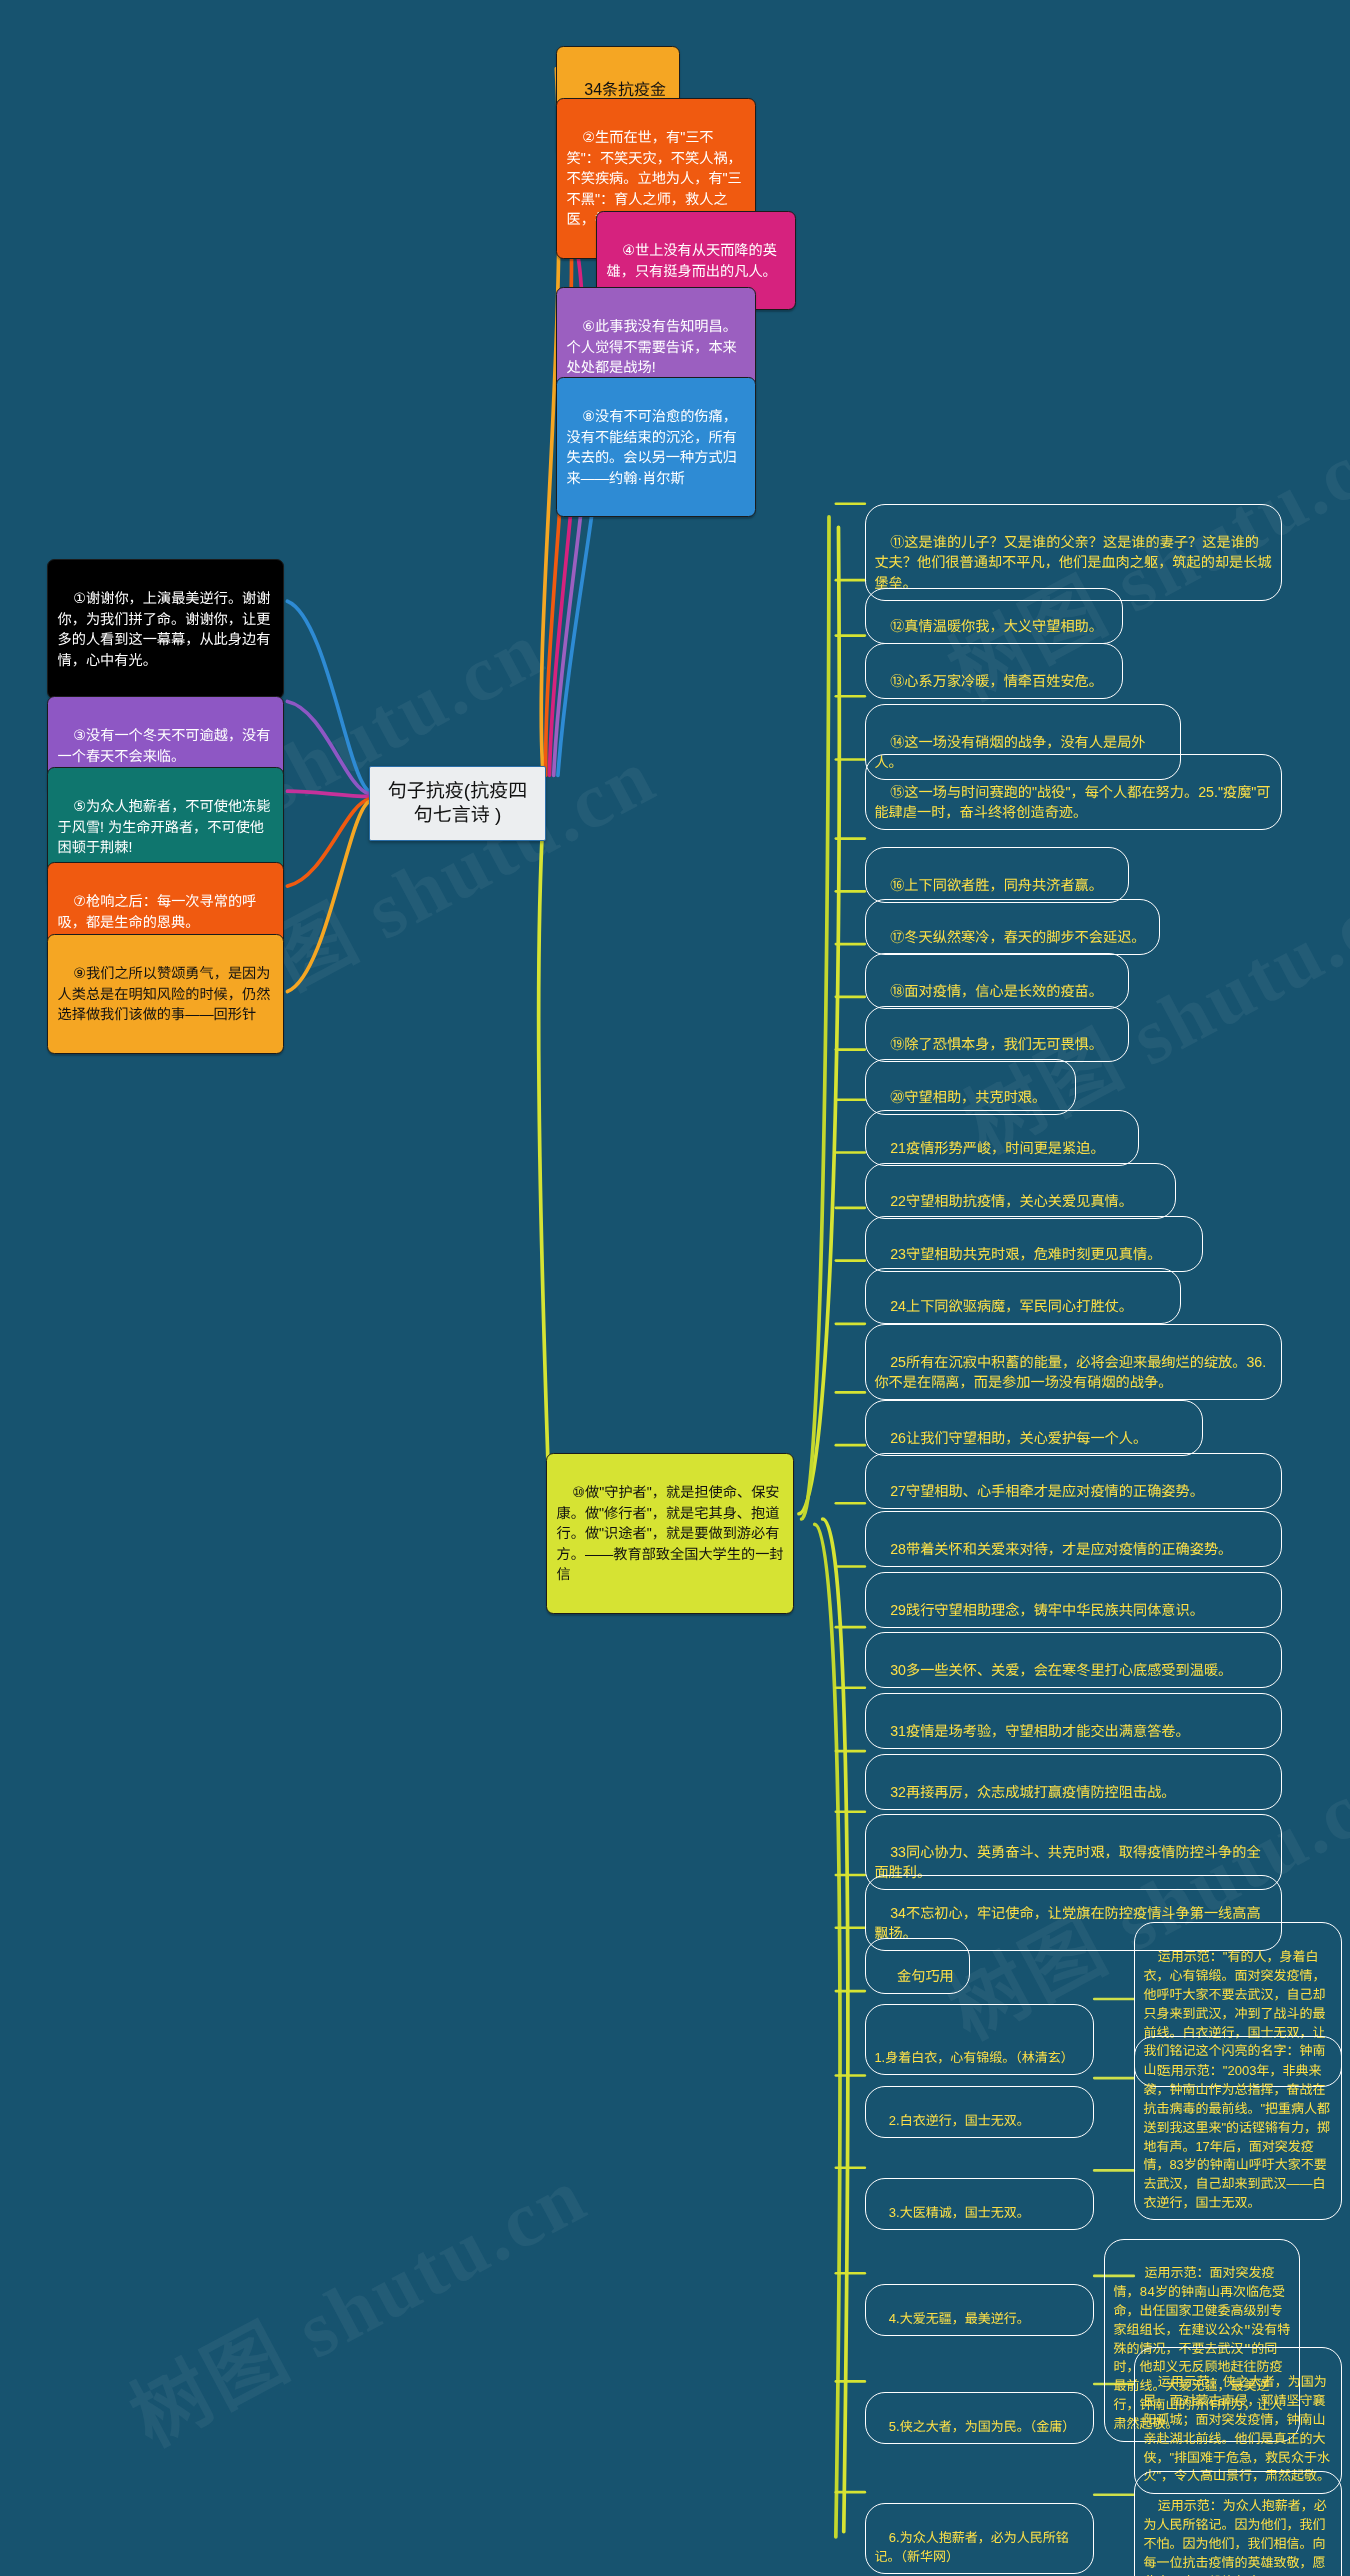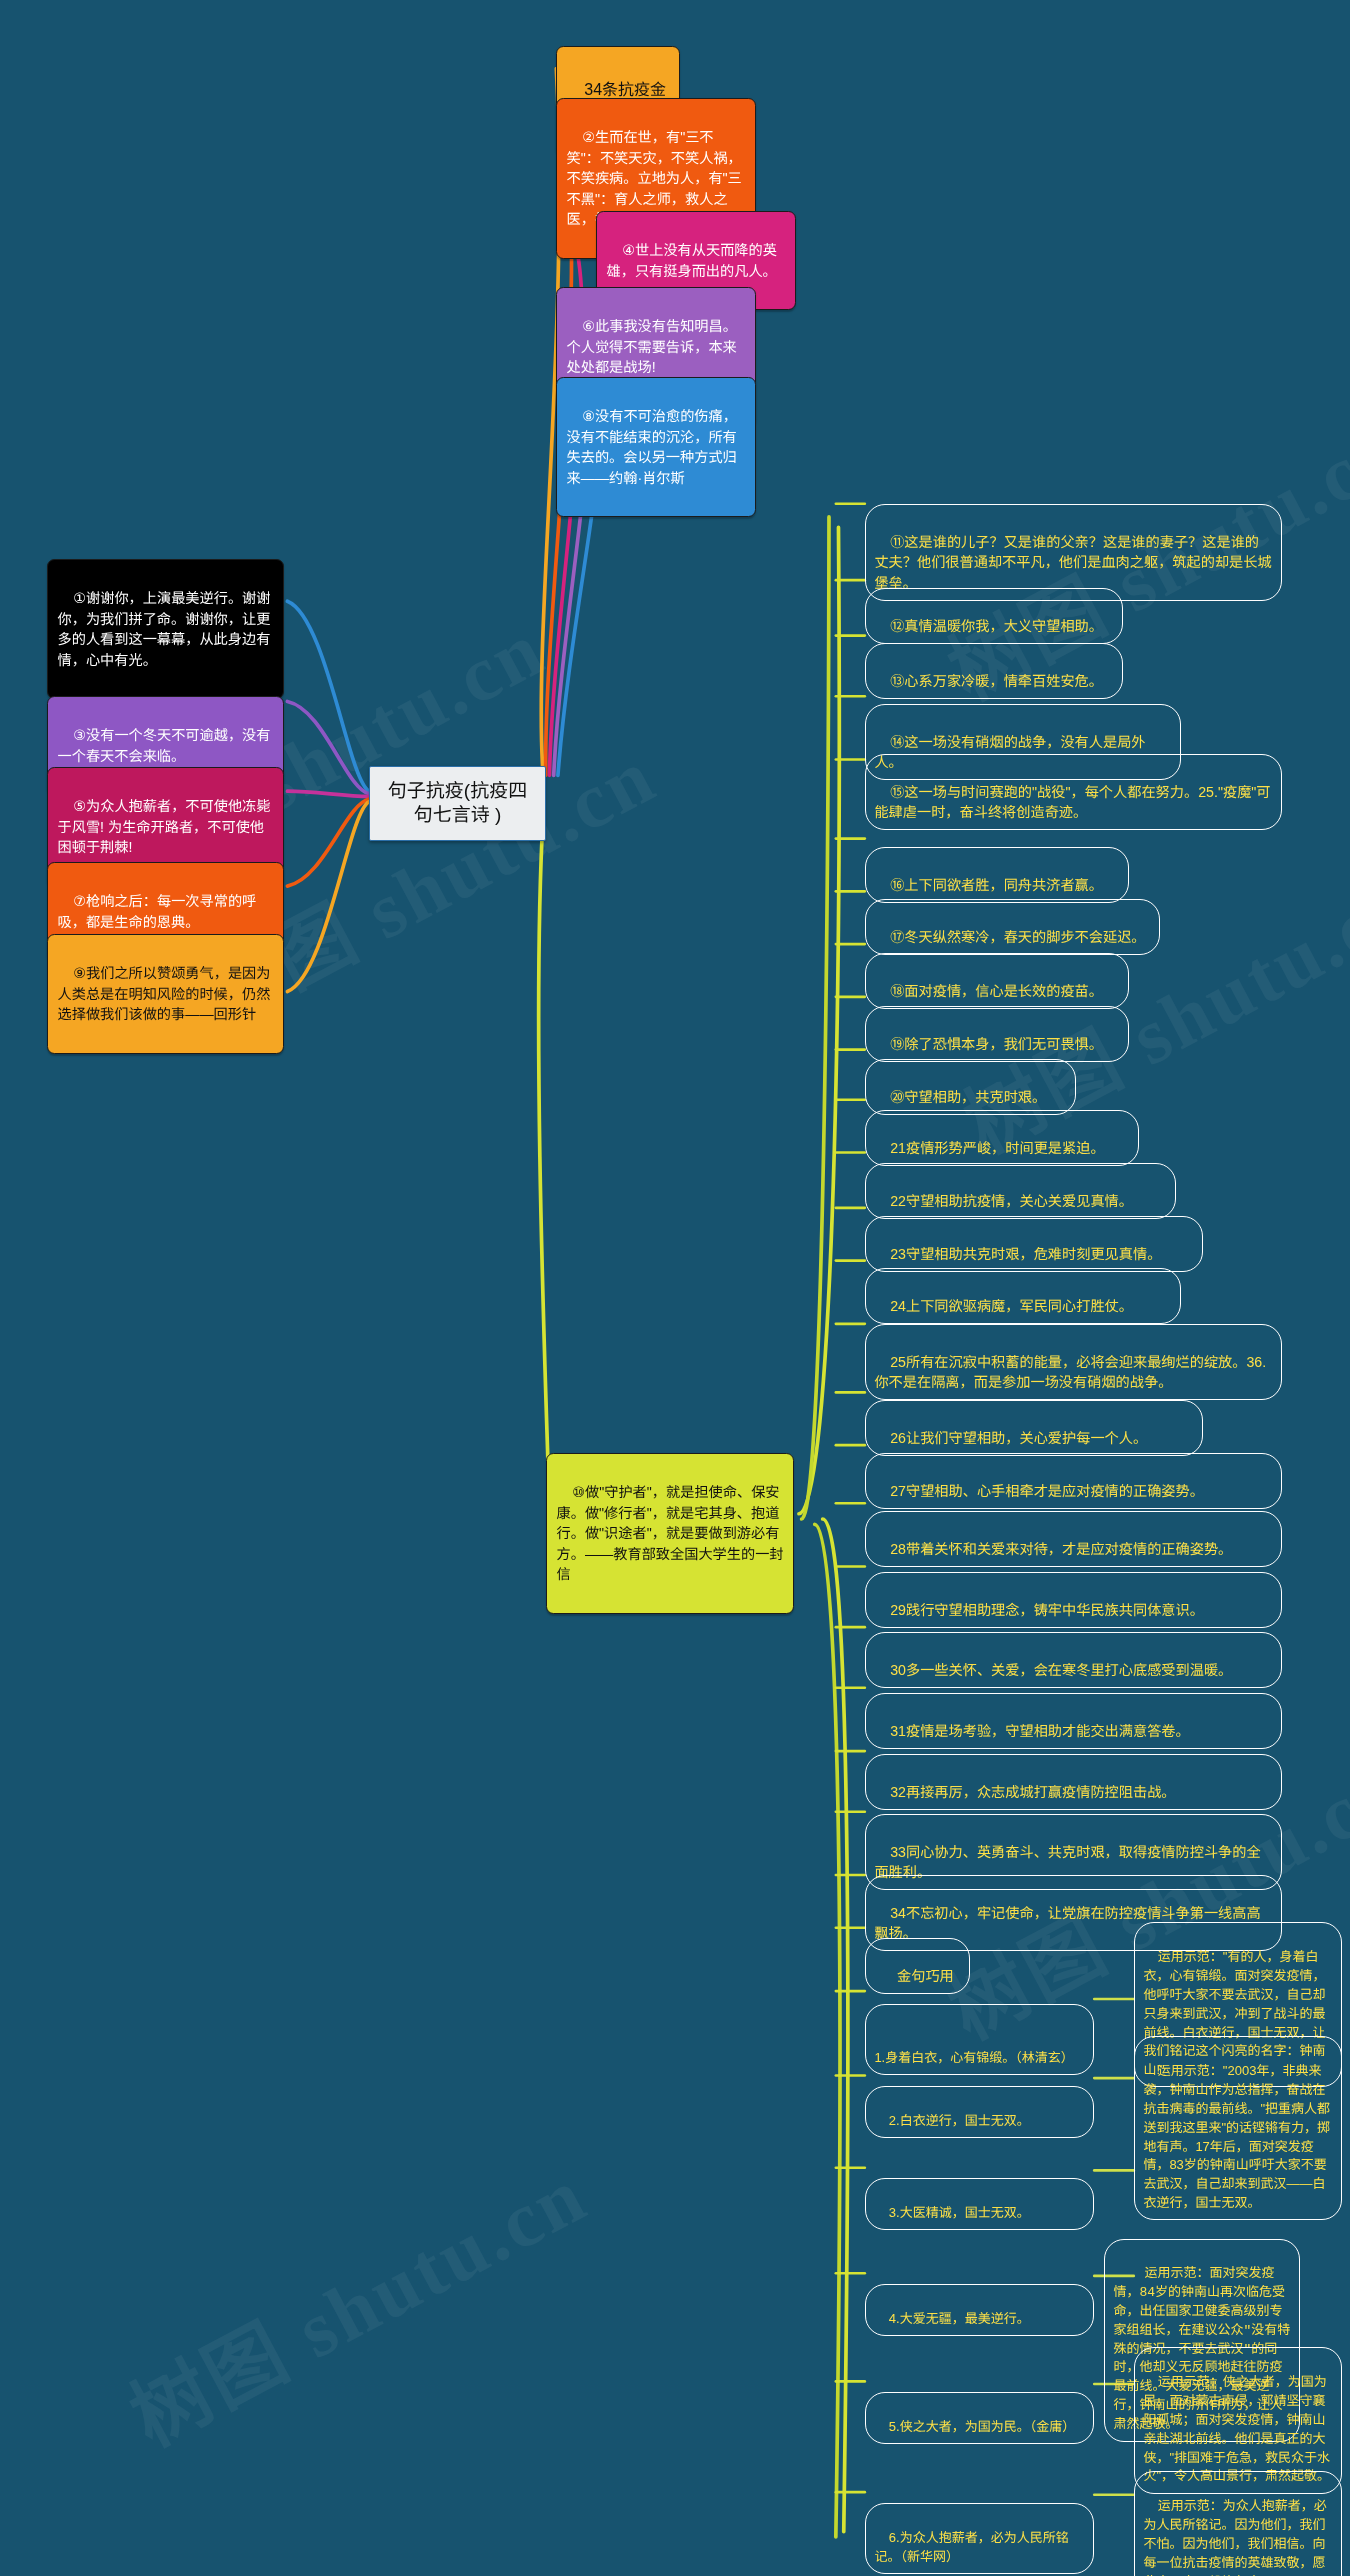--- a/index.html
+++ b/index.html
@@ -185,21 +185,21 @@
   </div>
 
   <div class="node fill" style="left:47px; top:559px; width:237px; background:#000000; font-size:14.2px;">
     <span>①谢谢你，上演最美逆行。谢谢你，为我们拼了命。谢谢你，让更多的人看到这一幕幕，从此身边有情，心中有光。</span>
   </div>
 
   <div class="node fill" style="left:47px; top:696px; width:237px; background:#8e57c4; font-size:14.2px;">
     <span>③没有一个冬天不可逾越，没有一个春天不会来临。</span>
   </div>
 
-  <div class="node fill" style="left:47px; top:767px; width:237px; background:#be185d; font-size:14.2px;">
+  <div class="node fill" style="left:47px; top:767px; width:237px; background:#0f766e; font-size:14.2px;">
     <span>⑤为众人抱薪者，不可使他冻毙于风雪! 为生命开路者，不可使他困顿于荆棘!</span>
   </div>
 
   <div class="node fill" style="left:47px; top:862px; width:237px; background:#f05a10; font-size:14.2px;">
     <span>⑦枪响之后：每一次寻常的呼吸，都是生命的恩典。</span>
   </div>
 
   <div class="node fill dark-text" style="left:47px; top:934px; width:237px; background:#f5a623; font-size:14.2px;">
     <span>⑨我们之所以赞颂勇气，是因为人类总是在明知风险的时候，仍然选择做我们该做的事——回形针</span>
   </div>

